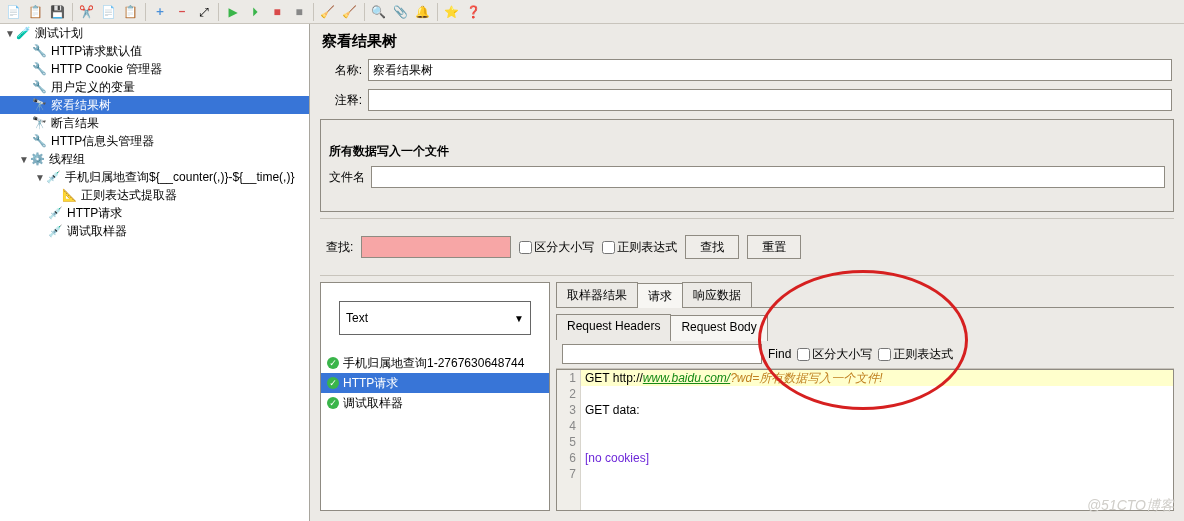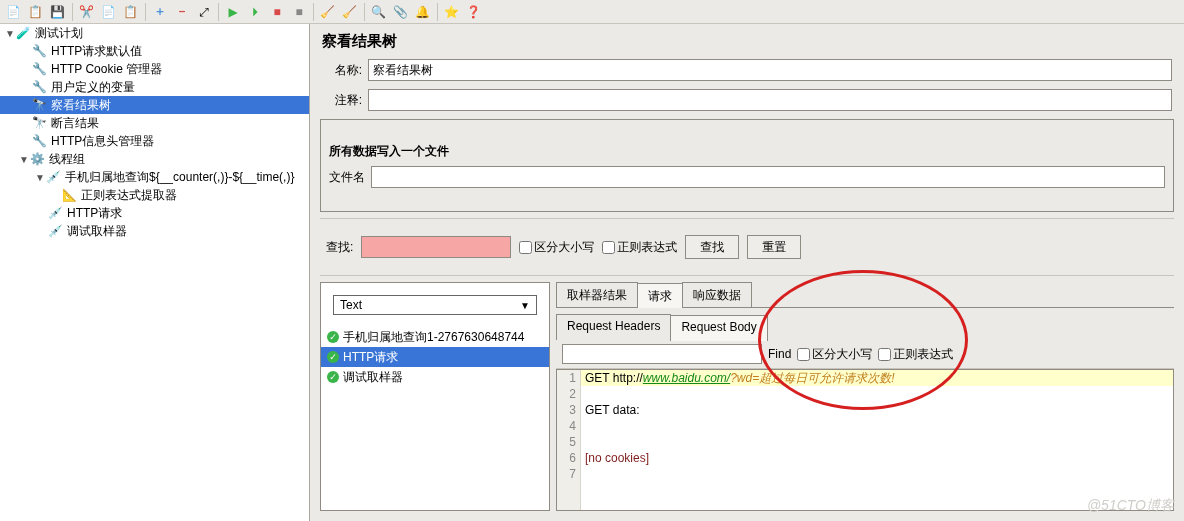--- a/index.html
+++ b/index.html
@@ -28,42 +28,42 @@
 .panel-frame-title { font-weight: bold; margin-bottom: 6px; }
 
 .search-row { display: flex; align-items: center; gap: 8px; padding: 4px 12px; }
 .search-box { width: 150px; height: 22px; border: 1px solid #8f8b82; background: #f7a6a6; }
 .chk { display: flex; align-items: center; gap: 2px; }
 .btn { border: 1px solid #8f8b82; background: #efede9; height: 24px; padding: 0 14px; cursor: pointer; }
 
 .bottom-split { display: flex; flex: 1; margin: 4px 10px 10px; gap: 6px; min-height: 0; }
 
 .sample-list { width: 230px; border: 1px solid #8f8b82; background: #fff; display: flex; flex-direction: column; }
-.sample-select { border: 1px solid #666; height: 20px; margin: 12px; display: flex; align-items: center; justify-content: space-between; padding: 0 6px; background: #fff; cursor: pointer; }
+.sample-select { border: 1px solid #666; height: 34px; margin: 18px; display: flex; align-items: center; justify-content: space-between; padding: 0 6px; background: #fff; cursor: pointer; }
 .sample-select .caret { font-size: 10px; }
 .sample-row { display: flex; align-items: center; height: 20px; padding: 0 6px; gap: 4px; cursor: pointer; }
 .sample-row.selected { background: #3875d7; color: #fff; }
 
 .detail-panel { flex: 1; display: flex; flex-direction: column; }
 .tab-bar { display: flex; height: 26px; border-bottom: 1px solid #8f8b82; }
 .tab { border: 1px solid #8f8b82; border-bottom: none; padding: 4px 10px; background: #eceae6; cursor: pointer; margin-right: -1px; }
 .tab.active { background: #f7f6f3; position: relative; top: 1px; }
 .sub-tab-bar { display: flex; height: 26px; margin-top: 4px; }
 .find-row { display: flex; align-items: center; gap: 6px; padding: 4px 6px; border-bottom: 1px solid #c8c4bc; background: #eceae6; }
 .find-input { flex: 1; max-width: 200px; height: 20px; border: 1px solid #8f8b82; background: #fff; }
 
 .code-area { flex: 1; background: #fff; border: 1px solid #8f8b82; display: flex; font-family: Consolas, monospace; }
 .gutter { width: 24px; background: #f0eee9; border-right: 1px solid #d8d5cd; text-align: right; padding-right: 4px; color: #888; }
 .gutter div { height: 16px; line-height: 16px; }
 .code-lines { flex: 1; }
 .code-lines div { height: 16px; line-height: 16px; padding-left: 4px; white-space: pre; }
 .hl-line { background: #ffffcc; }
 .url { color: #168a16; font-style: italic; text-decoration: underline; }
 .param { color: #c08020; font-style: italic; }
-.cook { color: #7f1d1d; }
+.cook { color: #6d28d9; }
 
 .watermark { position: absolute; right: 10px; bottom: 6px; color: #d0cec9; font-size: 14px; font-style: italic; }
 
 .red-oval { position: absolute; border: 3px solid #d62020; border-radius: 50%; pointer-events: none; }
 
 .ico-check { width: 12px; height: 12px; border-radius: 50%; background: #3ab54a; display: inline-flex; align-items: center; justify-content: center; color: #fff; font-size: 9px; }
 </style>
 </head>
 <body>
 
@@ -245,21 +245,21 @@
           <div class="gutter">
             <div>1</div>
               <div>2</div>
               <div>3</div>
               <div>4</div>
               <div>5</div>
               <div>6</div>
               <div>7</div>
           </div>
           <div class="code-lines" id="code-lines">
-              <div class="hl-line">GET http://<span class="url">www.baidu.com/</span><span class="param">?wd=超过每日可允许请求次数!</span></div>
+              <div class="hl-line">GET http://<span class="url">www.baidu.com/</span><span class="param">?wd=所有数据写入一个文件!</span></div>
               <div> </div>
               <div>GET data:</div>
               <div> </div>
               <div> </div>
               <div><span class="cook">[no cookies]</span></div>
               <div> </div>
             </div>
         </div>
       </div>
     </div>

